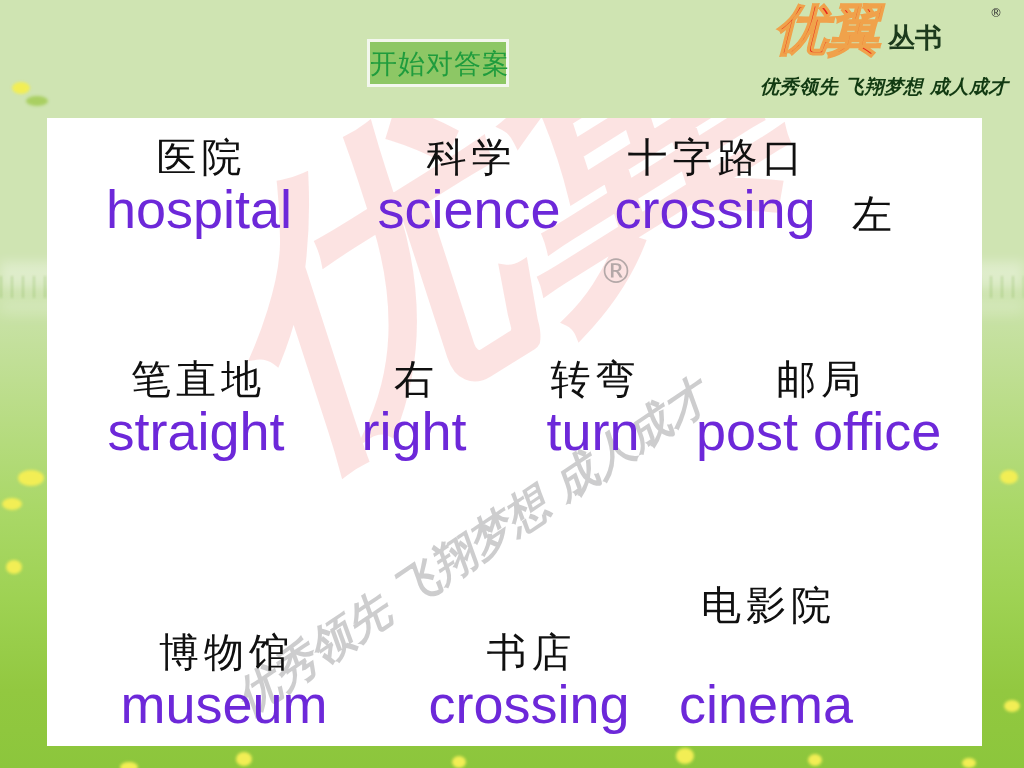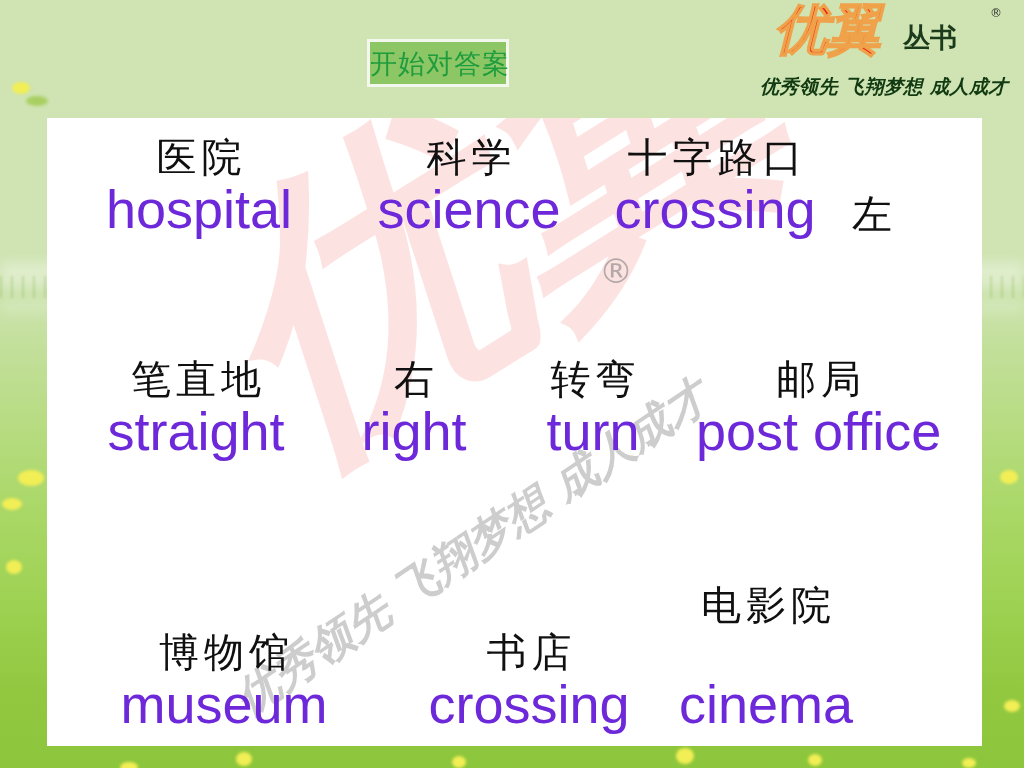--- a/index.html
+++ b/index.html
@@ -79,21 +79,21 @@
     font-weight:bold; font-style:italic;
     font-size:54px; line-height:0.95;
     color:#e8241c;
     -webkit-text-stroke:1.5px #f0a24b;
     letter-spacing:-1px;
   }
   #logo .mark .sub {
     font-family:Liberation Serif, serif;
     font-weight:bold; font-size:27px; line-height:1;
     color:#1c3a1c;
-    margin-left:21px; margin-bottom:3px;
+    margin-left:6px; margin-bottom:3px;
   }
   #logo .reg {
     position:absolute; right:16px; top:2px;
     font-size:12px; color:#333;
     font-family:"DejaVu Sans", sans-serif;
   }
   #logo .tag {
     position:absolute; left:0; bottom:2px; width:100%;
     text-align:center;
     font-family:"DejaVu Sans", sans-serif;

